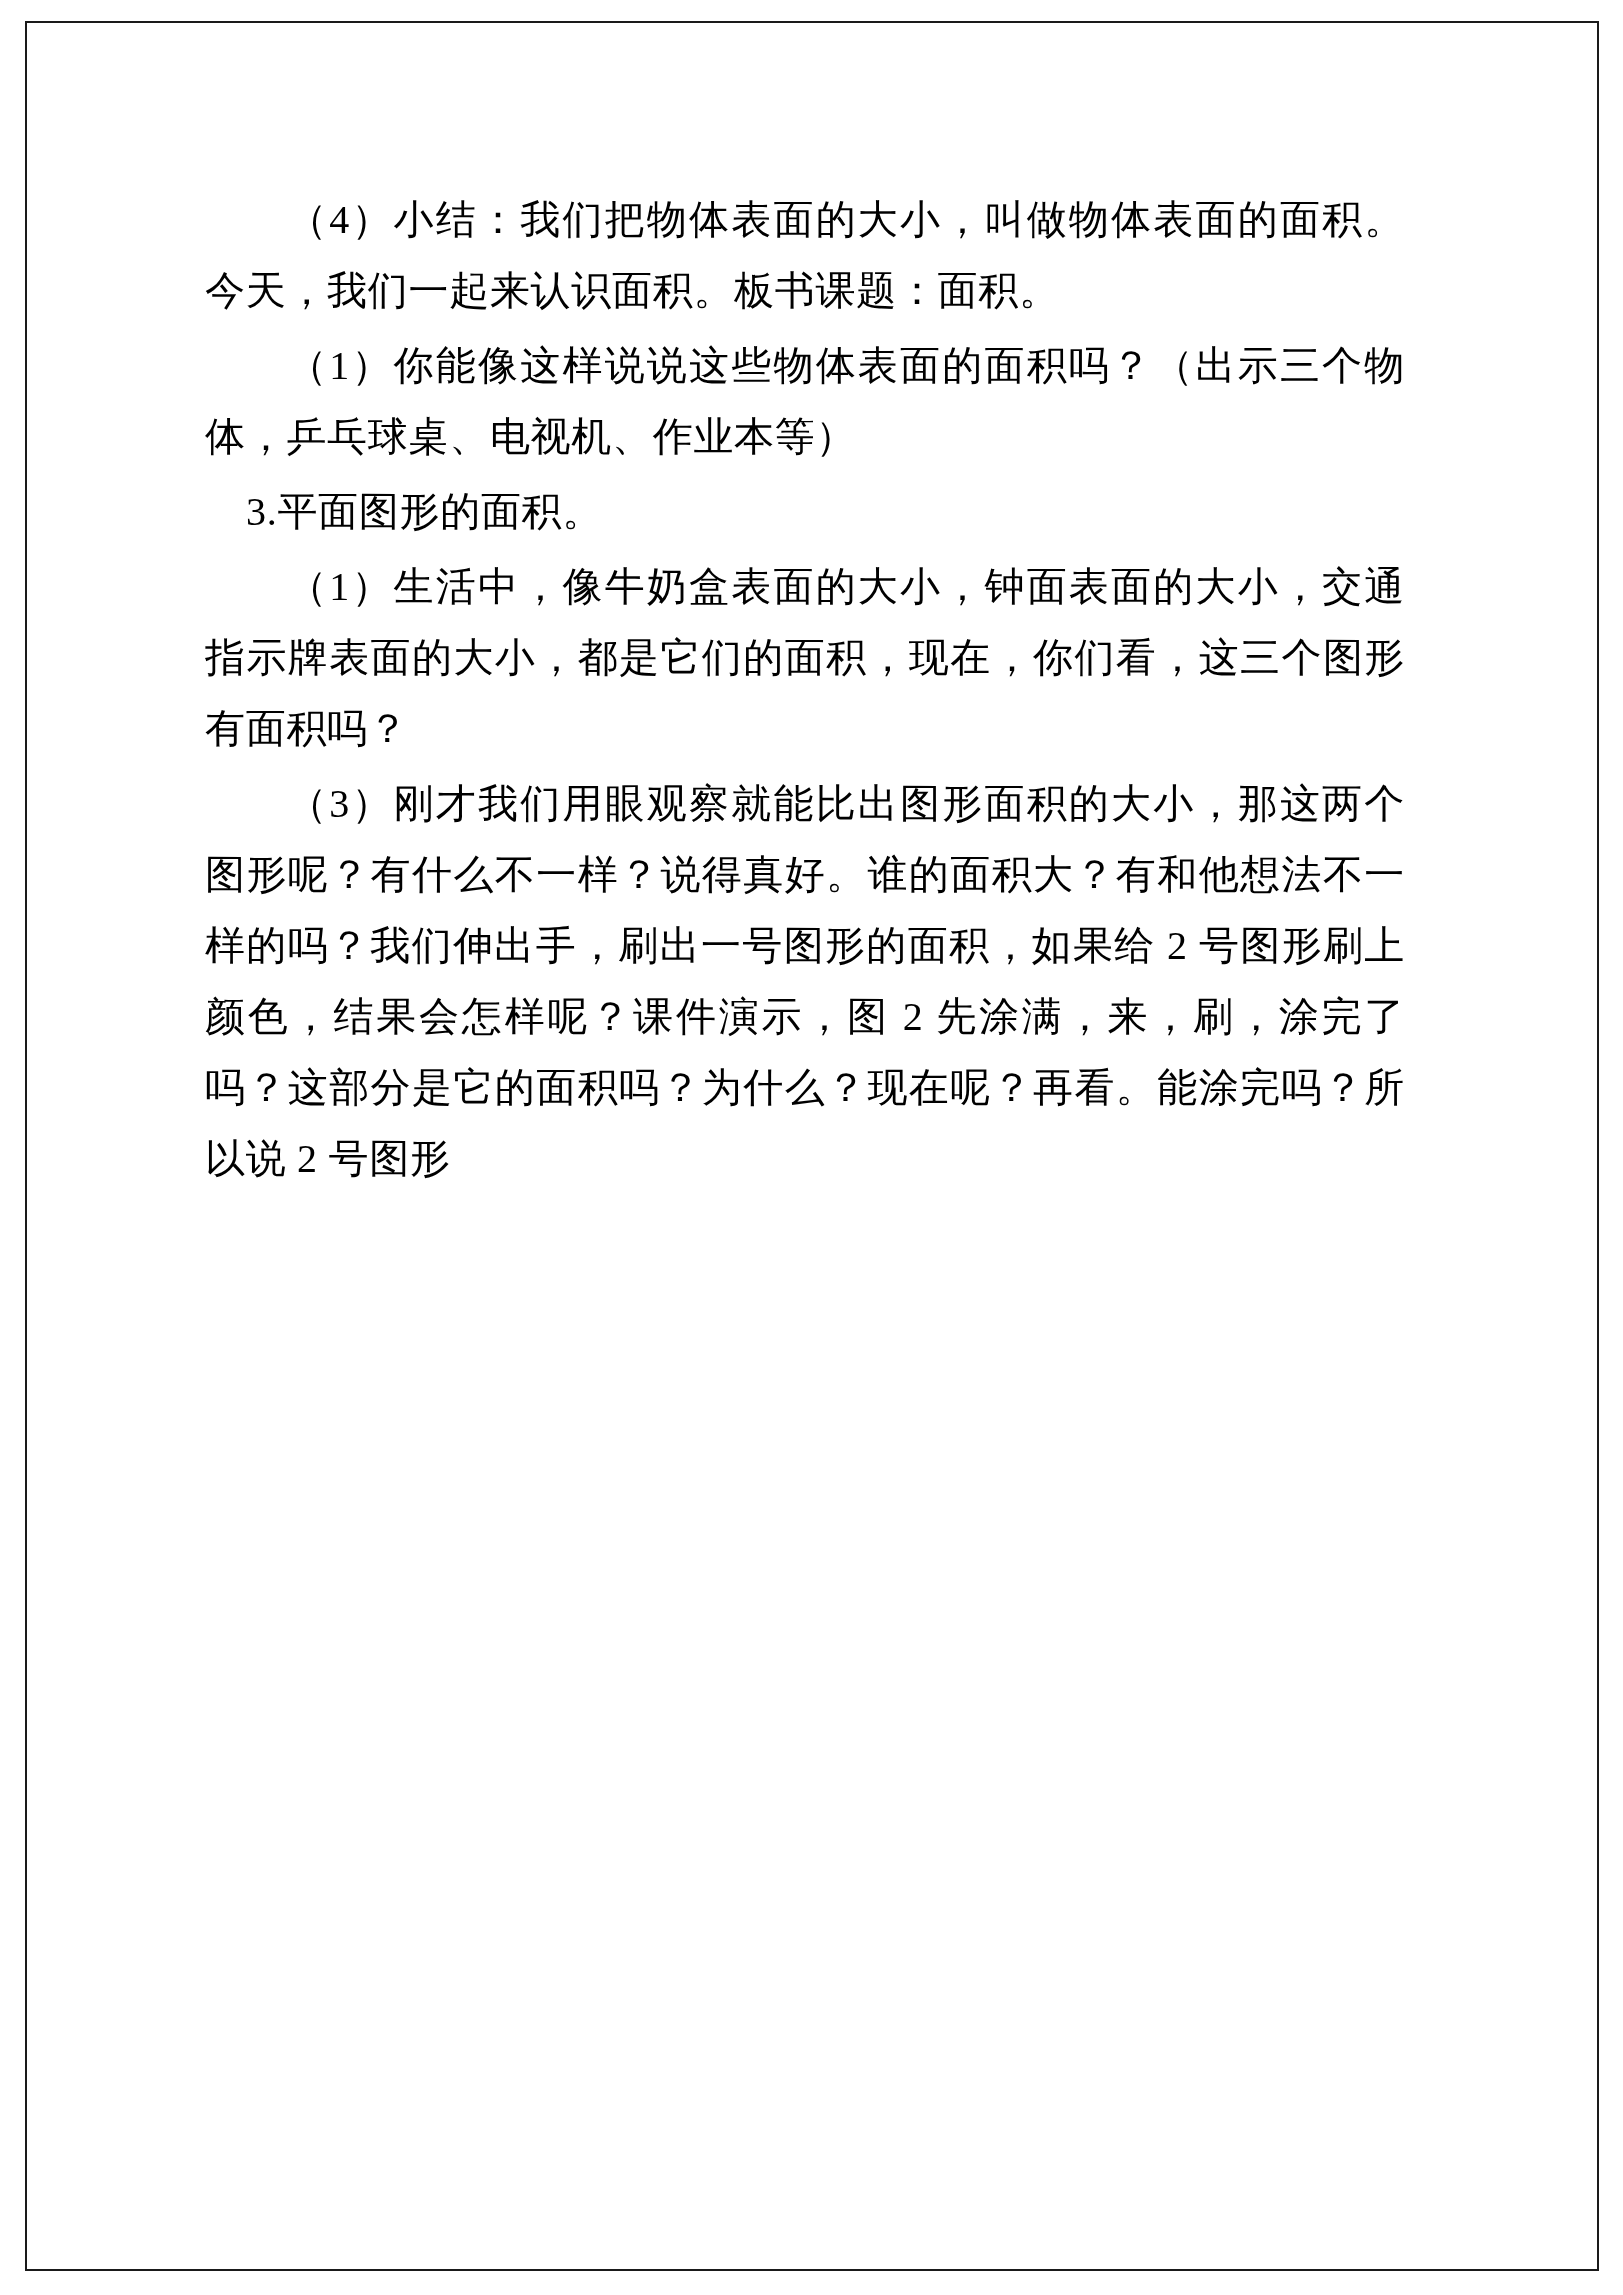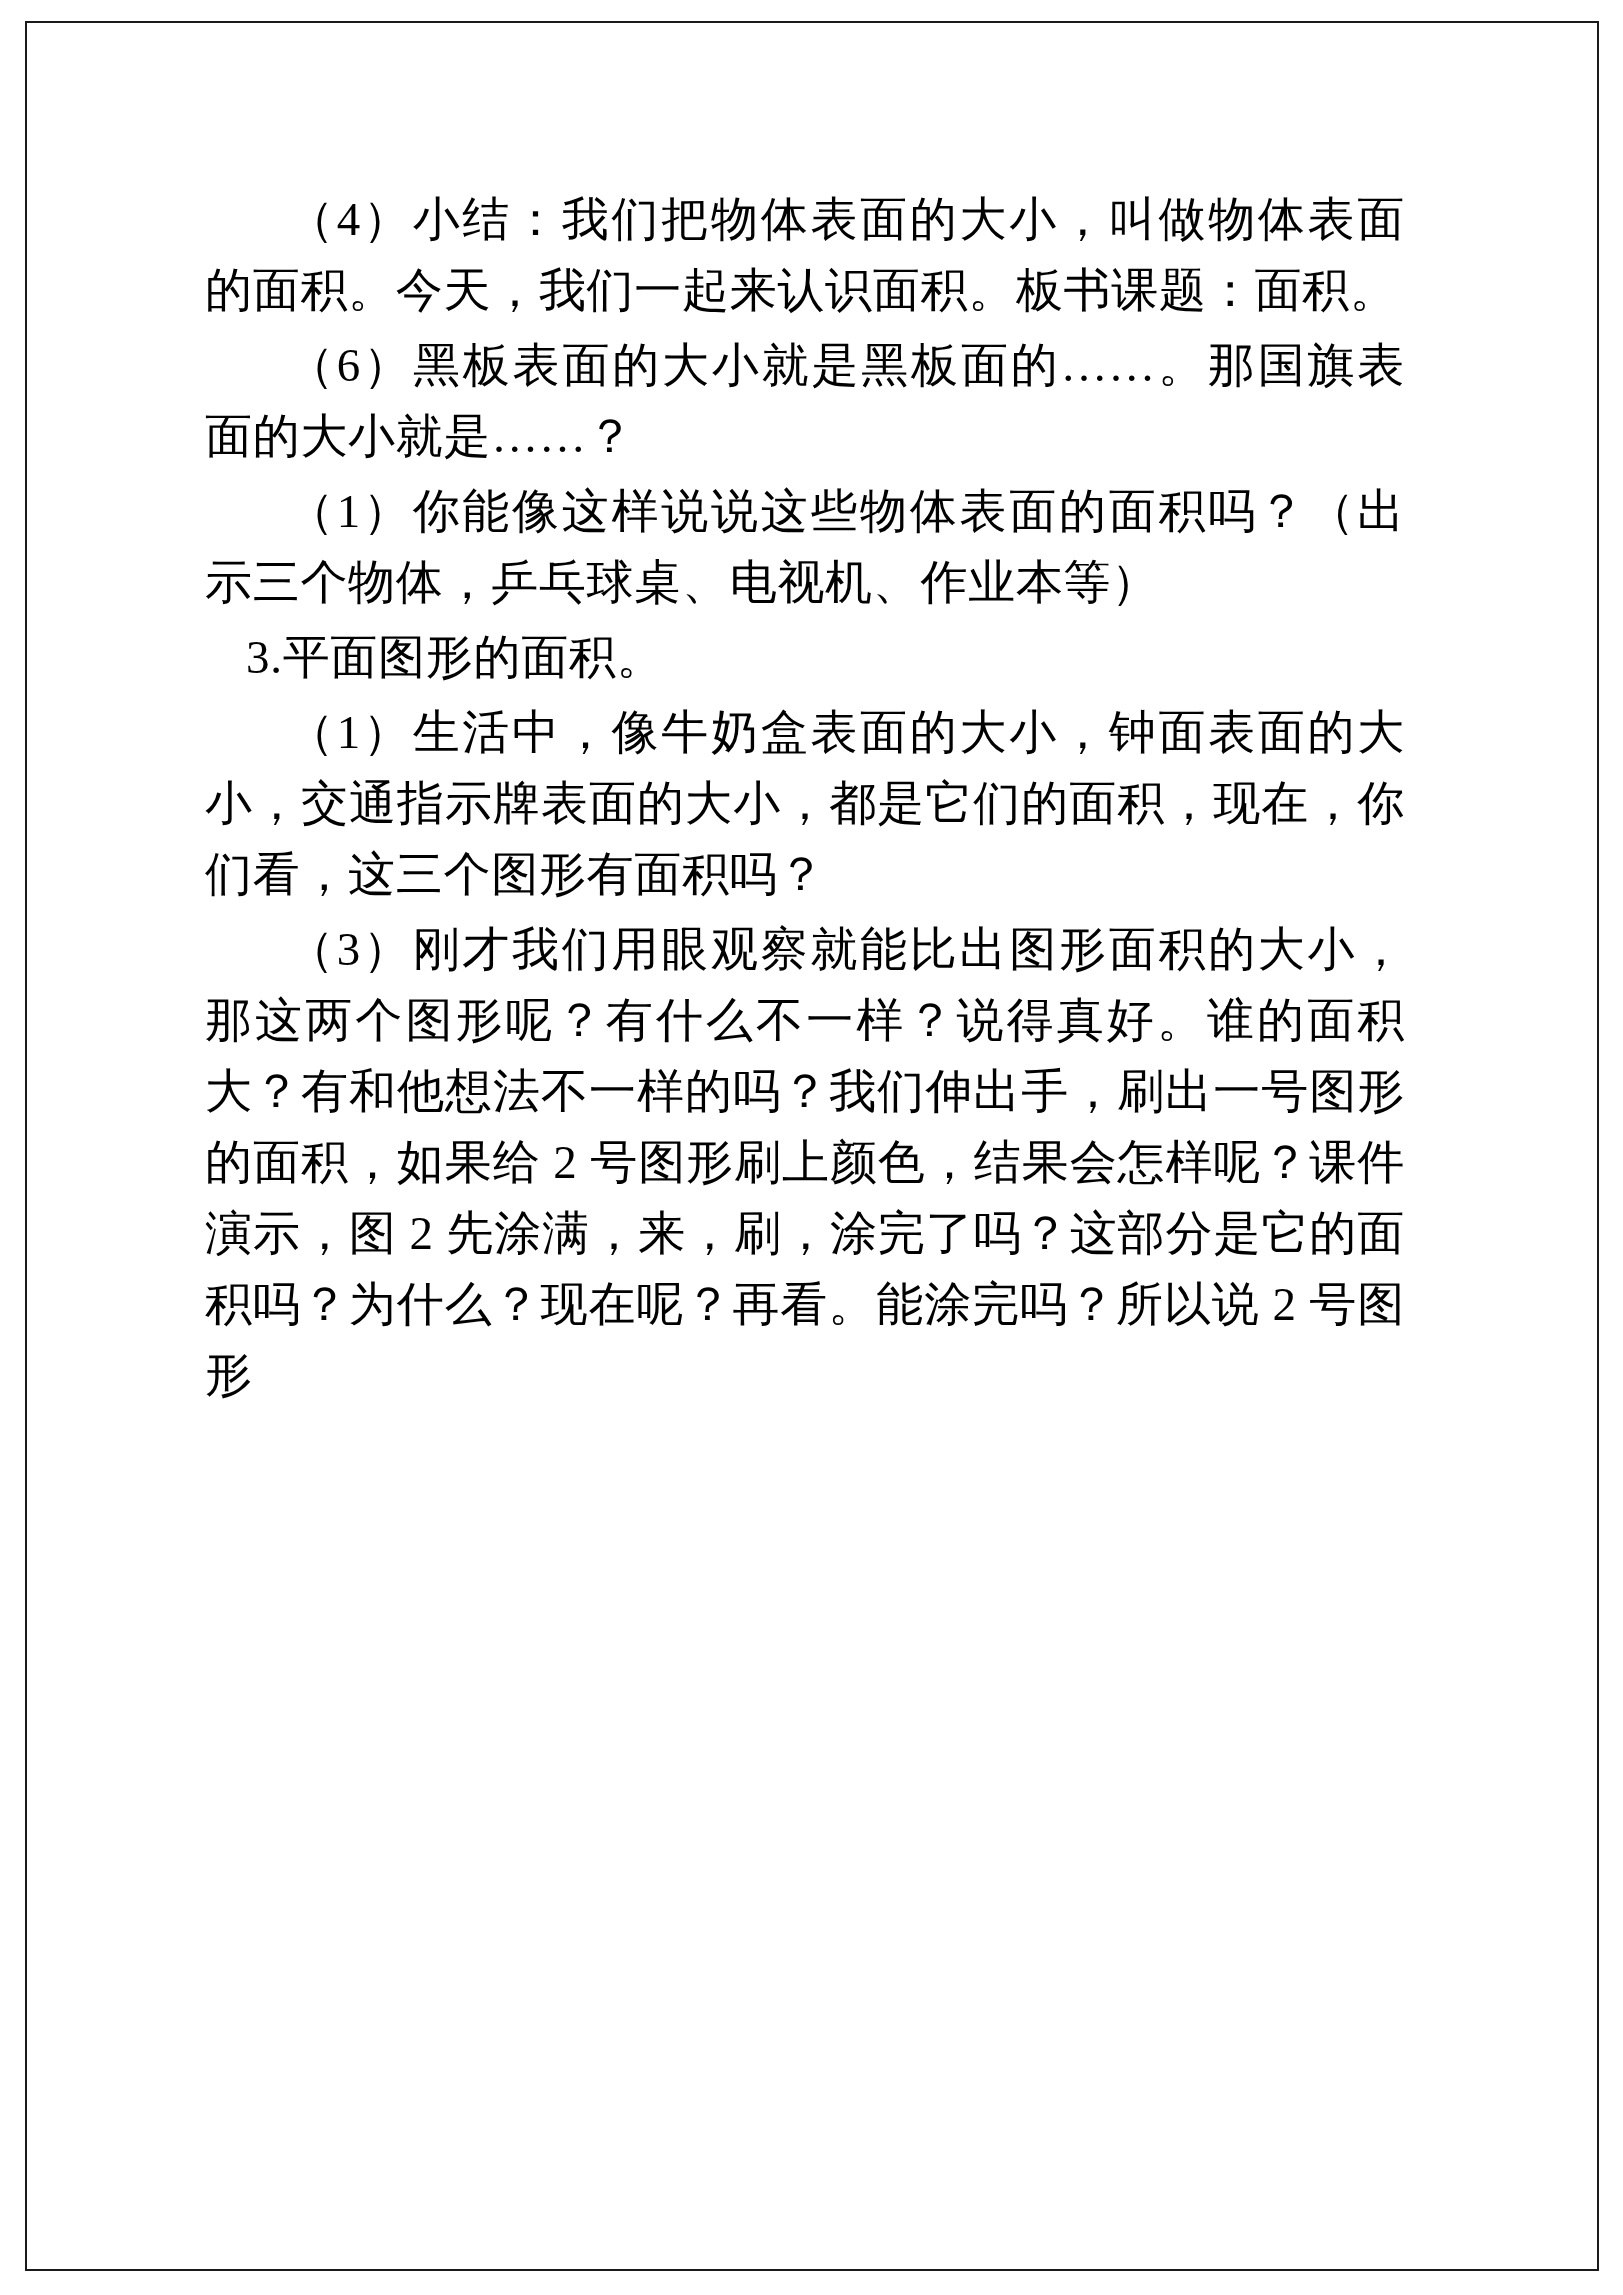--- a/index.html
+++ b/index.html
@@ -29,21 +29,21 @@
     box-sizing: border-box;
   }
   .content {
     position: absolute;
     left: 205px;
     top: 184px;
     width: 1200px;
   }
   p.para {
     margin: 0 0 4.1px 0;
-    font-size: 47px;
+    font-size: 40px;
     line-height: 71px;
     color: #000000;
     text-align: justify;
     text-justify: inter-ideograph;
     letter-spacing: 0.7px;
     font-family: "Liberation Serif", "DejaVu Serif", serif;
   }
   p.indent {
     text-indent: 82px;
   }
@@ -51,20 +51,19 @@
     text-indent: 41px;
   }
 </style>
 </head>
 <body>
 
 <div class="page">
   <div class="page-frame"></div>
   <div class="content">
     <p class="para indent">（4）小结：我们把物体表面的大小，叫做物体表面的面积。今天，我们一起来认识面积。板书课题：面积。</p>
-    <p class="para indent">（6）黑板表面的大小就是黑板面的……。那国旗表面的大小就是……？</p>
     <p class="para indent">（1）你能像这样说说这些物体表面的面积吗？（出示三个物体，乒乓球桌、电视机、作业本等）</p>
     <p class="para indent-small">3.平面图形的面积。</p>
     <p class="para indent">（1）生活中，像牛奶盒表面的大小，钟面表面的大小，交通指示牌表面的大小，都是它们的面积，现在，你们看，这三个图形有面积吗？</p>
     <p class="para indent">（3）刚才我们用眼观察就能比出图形面积的大小，那这两个图形呢？有什么不一样？说得真好。谁的面积大？有和他想法不一样的吗？我们伸出手，刷出一号图形的面积，如果给 2 号图形刷上颜色，结果会怎样呢？课件演示，图 2 先涂满，来，刷，涂完了吗？这部分是它的面积吗？为什么？现在呢？再看。能涂完吗？所以说 2 号图形</p>
   </div>
 </div>
 
 
 </body></html>

